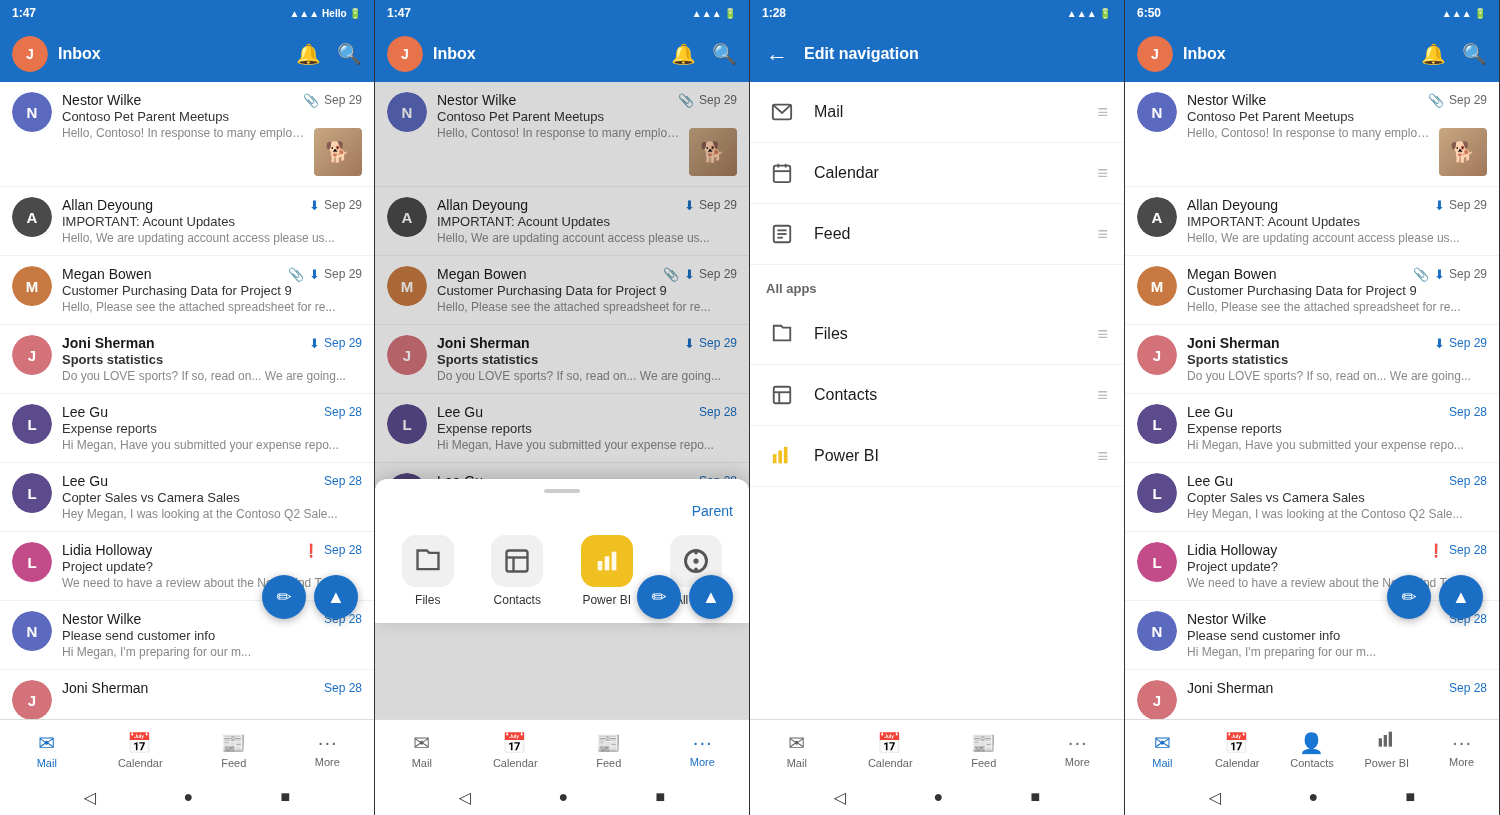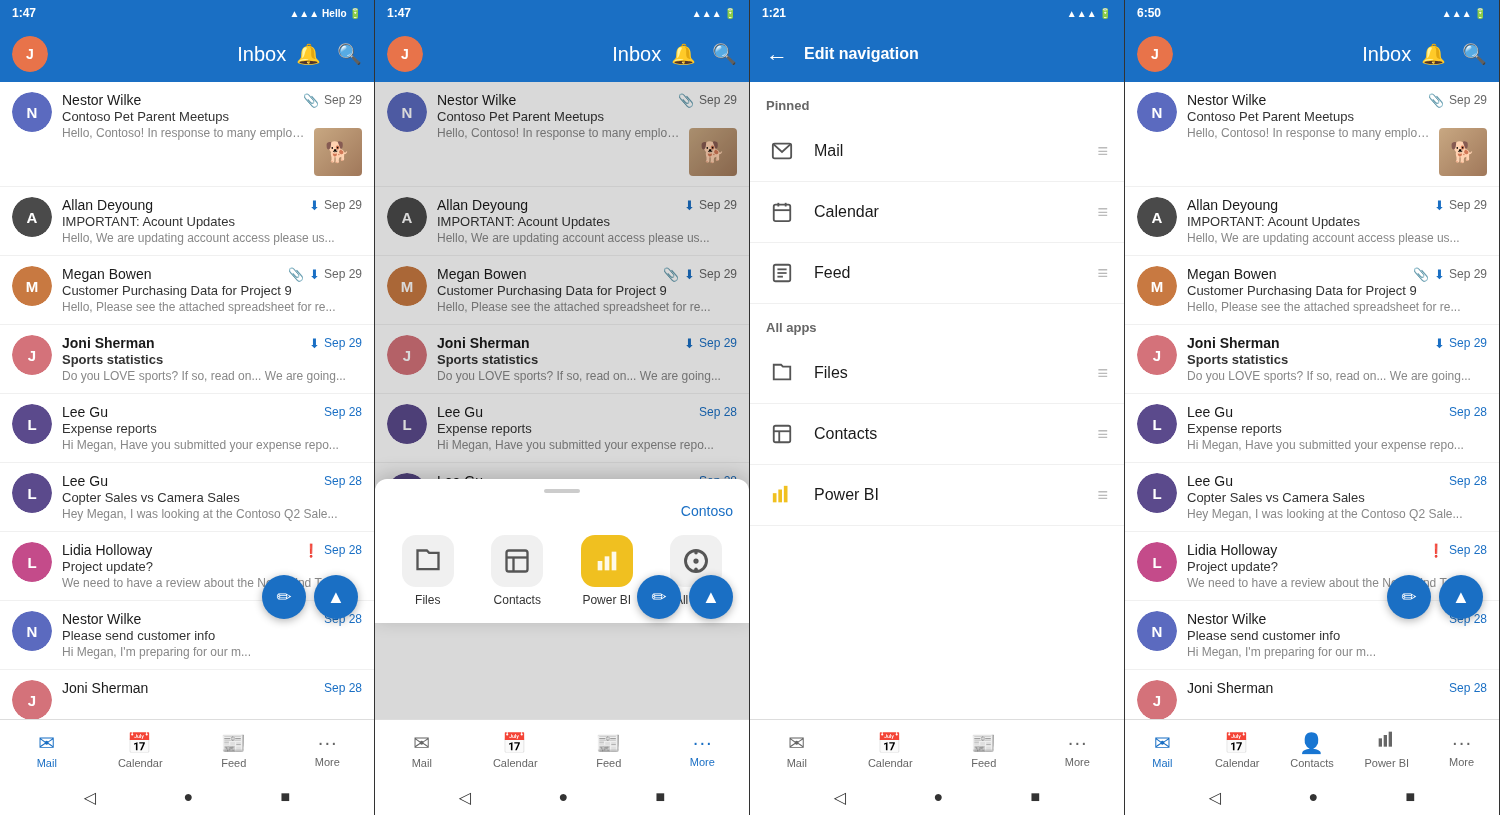--- a/index.html
+++ b/index.html
@@ -54,24 +54,23 @@
       width: 36px; height: 36px; border-radius: 50%;
       overflow: hidden; flex-shrink: 0;
     }
     .header-avatar .avatar-circle {
       width: 36px; height: 36px; border-radius: 50%;
       display: flex; align-items: center; justify-content: center;
       font-size: 14px; font-weight: 700; color: #fff;
     }
     .header-title {
       flex: 1;
-      font-size: 20px;
-      font-weight: 400;
+      font-size: 16px;
+      font-weight: 700;
       color: #fff;
-      text-align: right;
     }
     .header-icons { display: flex; gap: 16px; }
     .header-icon { color: #fff; font-size: 20px; cursor: pointer; }
 
     
     .email-list {
       flex: 1;
       overflow-y: auto;
       background: #fff;
     }
@@ -574,21 +573,21 @@
           </div>
           <div class="email-subject">Project update?</div>
         </div>
       </div>
     </div>
 
     <div class="overlay-dim"></div>
 
     <div class="bottom-sheet">
       <div class="sheet-handle"></div>
-      <div class="sheet-reorder">Contoso</div>
+      <div class="sheet-reorder">Parent</div>
       <div class="sheet-apps">
         <div class="sheet-app">
           <div class="sheet-app-icon sheet-icon-files">
             <svg width="28" height="28" viewBox="0 0 24 24" fill="none" stroke="#555" stroke-width="2">
                 <path d="M3 3h8l2 2h8v14H3z"></path>
               </svg>
           </div>
           <span class="sheet-app-label">Files</span>
         </div>
         <div class="sheet-app">
@@ -649,33 +648,32 @@
   </div>
   <div class="sys-nav">
     <span class="sys-nav-btn">◁</span>
     <span class="sys-nav-btn">●</span>
     <span class="sys-nav-btn">■</span>
   </div>
 </div>
 
 <div class="phone">
   <div class="status-bar">
-    <span class="time">1:21</span>
+    <span class="time">1:28</span>
     <div class="status-icons">
       <span>▲▲▲</span>
       <span>🔋</span>
     </div>
   </div>
   <div class="nav-edit-header">
     <span class="nav-back">←</span>
     <span class="nav-edit-title">Edit navigation</span>
   </div>
   <div class="phone-body">
     <div class="nav-edit-list">
-      <div class="nav-section-label">Pinned</div>
       <div class="nav-edit-item">
         <div class="nav-item-icon">
           <svg width="22" height="22" viewBox="0 0 24 24" fill="none" stroke="#555" stroke-width="2">
               <rect x="2" y="4" width="20" height="16" rx="2"></rect>
               <polyline points="2,4 12,13 22,4"></polyline>
             </svg>
         </div>
         <span class="nav-item-label">Mail</span>
         <span class="nav-drag-handle">≡</span>
       </div>

